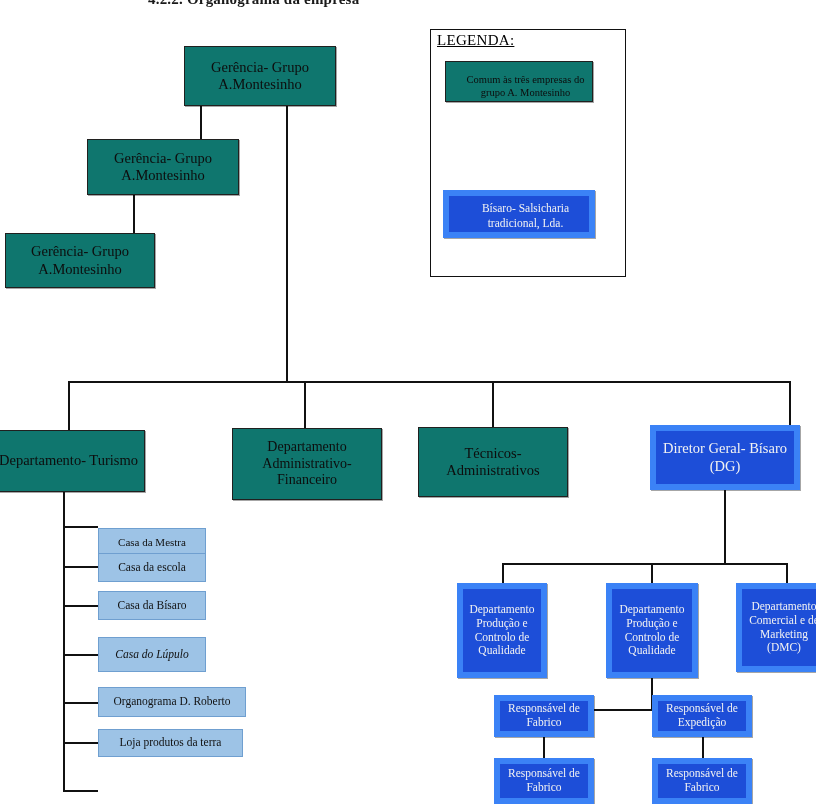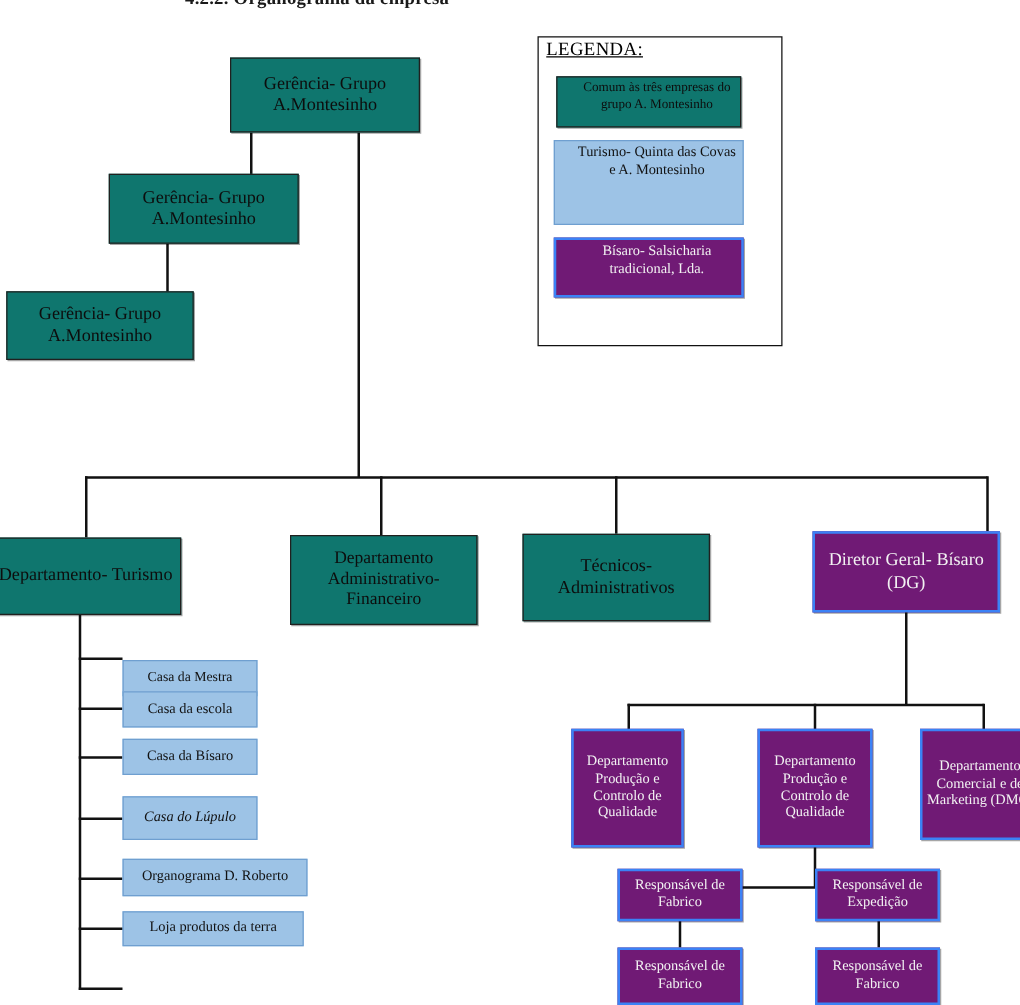--- a/index.html
+++ b/index.html
@@ -50,23 +50,23 @@
     background: #0f766e;
     color: #0d0d0d;
   }
   .blue {
     background: #9dc3e6;
     color: #111111;
     border: 1px solid #6f9fd0;
     box-shadow: none;
   }
   .black {
-    background: #701a75;
+    background: #1d4ed8;
     color: #f2f2f2;
-    border: 2px solid #3b82f6;
+    border: 6px solid #3b82f6;
   }
   
   .line {
     position: absolute;
     background: #111111;
   }
   .vline { width: 2px; }
   .hline { height: 2px; }
   
   .legend-box {
@@ -84,21 +84,21 @@
     left: 437px;
     top: 32px;
     font-size: 15px;
     text-decoration: underline;
     letter-spacing: .3px;
   }
   .legend-item {
     position: absolute;
     box-sizing: border-box;
     display: flex;
-    align-items: flex-start;
+    align-items: flex-end;
     justify-content: center;
     text-align: center;
     line-height: 1.25;
     font-size: 10.5px;
     padding-left: 16px;
   }
   .lg1 { left: 445px; top: 61px;  width: 148px; height: 41px; }
   .lg2 { left: 443px; top: 112px; width: 152px; height: 68px; font-size: 11.5px; }
   .lg3 { left: 443px; top: 190px; width: 152px; height: 48px; font-size: 11.5px; }
 </style>
@@ -124,23 +124,20 @@
 
   <div class="node gray" style="left:5px; top:233px; width:150px; height:55px; font-size:14.5px;">
     <span>Gerência- Grupo A.Montesinho</span>
   </div>
 
   <div class="legend-box"></div>
   <div class="legend-title">LEGENDA:</div>
 
   <div class="legend-item node gray lg1">
     <span>Comum às três empresas do grupo A. Montesinho</span>
-  </div>
-  <div class="legend-item node blue lg2">
-    <span>Turismo- Quinta das Covas e A. Montesinho</span>
   </div>
   <div class="legend-item node black lg3">
     <span>Bísaro- Salsicharia tradicional, Lda.</span>
   </div>
 
   <div class="line hline" style="left:68px; top:381px; width:722px;"></div>
 
   <div class="line vline" style="left:68px; top:381px; height:49px;"></div>
   <div class="line vline" style="left:304px; top:381px; height:47px;"></div>
   <div class="line vline" style="left:492px; top:381px; height:46px;"></div>

